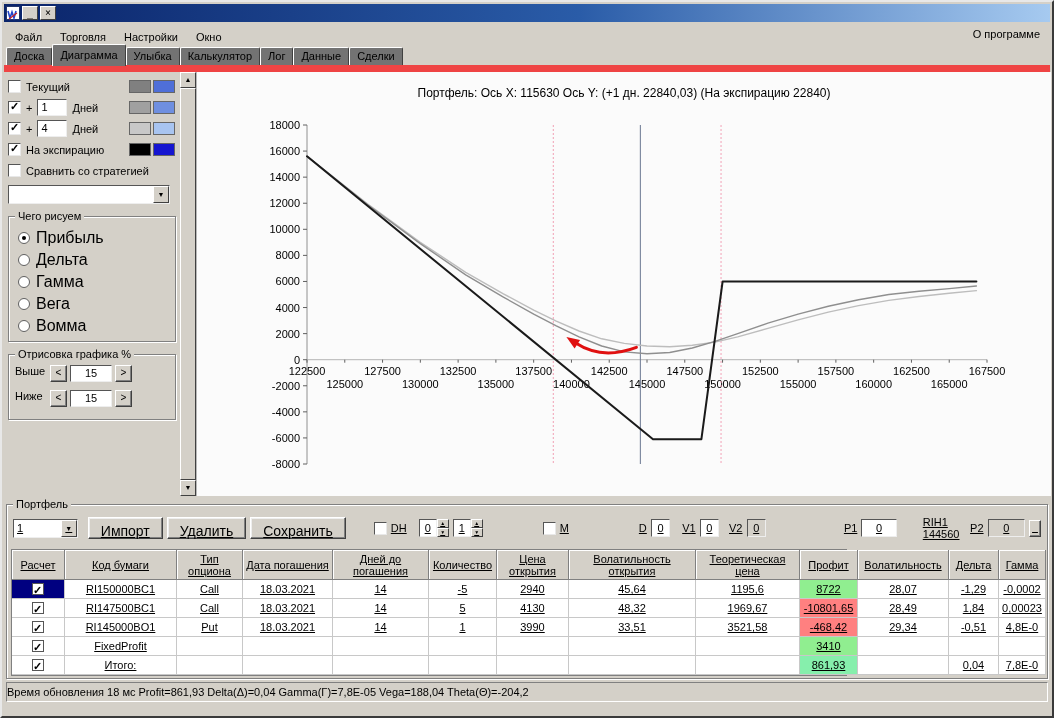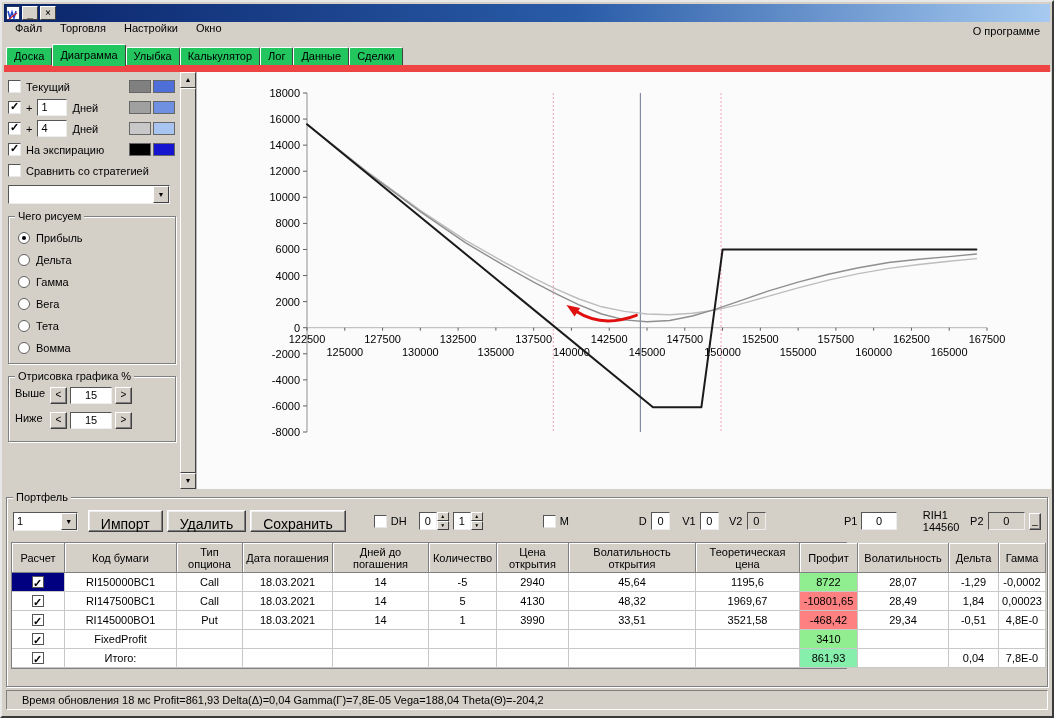--- a/index.html
+++ b/index.html
@@ -4,75 +4,75 @@
 <style>
   *{box-sizing:border-box;margin:0;padding:0;}
   body{width:1054px;height:718px;font-family:"Liberation Sans",sans-serif;background:#808080;}
   .window{width:1054px;height:718px;background:#d4d0c8;border:2px solid;border-color:#e8e8e8 #3a3a3a #3a3a3a #e8e8e8;display:flex;flex-direction:column;padding:2px;}
   
   .titlebar{flex:0 0 18px;background:linear-gradient(90deg,#0a246a,#2a5ca8 55%,#a6caf0);display:flex;align-items:center;padding:0 2px;color:#fff;}
   .app-icon{width:14px;height:14px;background:#fff;border:1px solid #24366a;display:inline-block;}
   .title-text{font-size:11px;font-weight:bold;margin-left:4px;flex:1;white-space:nowrap;}
   .tb-btn{width:16px;height:14px;background:#d4d0c8;border:1px solid;border-color:#fff #404040 #404040 #fff;font-size:10px;line-height:11px;text-align:center;color:#000;margin-left:2px;font-family:"DejaVu Sans Mono",monospace;}
   
-  .menubar{flex:0 0 21px;display:flex;align-items:flex-start;font-size:11px;padding-left:2px;}
+  .menubar{flex:0 0 21px;display:flex;align-items:flex-end;font-size:11px;padding-left:2px;}
   .menu-item{padding:3px 9px;}
   .menu-right{margin-left:auto;padding-right:10px;}
   
   .tabbar{flex:0 0 22px;display:flex;align-items:flex-end;padding-left:2px;position:relative;z-index:2;}
-  .tab{font-size:11px;padding:2px 7px;background:#22c55e;border:1px solid #404040;border-bottom:none;border-top-color:#fff;border-left-color:#fff;border-radius:2px 2px 0 0;height:18px;white-space:nowrap;}
+  .tab{font-size:11px;padding:2px 7px;background:#737373;border:1px solid #404040;border-bottom:none;border-top-color:#fff;border-left-color:#fff;border-radius:2px 2px 0 0;height:18px;white-space:nowrap;}
   .tab.active{height:22px;padding-top:4px;position:relative;z-index:3;margin-bottom:-1px;}
   
   .main{flex:0 0 424px;display:flex;border-top:7px solid #ef4444;}
   .left-panel{width:192px;display:flex;}
   .lp-content{width:176px;padding-top:4px;}
   .lp-row{display:flex;align-items:center;height:21px;gap:5px;padding-left:4px;font-size:11px;white-space:nowrap;}
   .cb{width:13px;height:13px;background:#fff;border:1px solid;border-color:#555 #e8e8e8 #e8e8e8 #555;position:relative;flex:0 0 13px;}
   .cb.checked::after{content:"\2713";position:absolute;left:1px;top:-2px;font-size:11px;font-weight:bold;color:#000;}
   .swatch-pair{margin-left:auto;display:flex;gap:2px;margin-right:5px;}
   .swatch{width:22px;height:13px;border:1px solid #666;display:inline-block;}
   .num-input{width:30px;height:17px;background:#fff;border:1px solid;border-color:#555 #eee #eee #555;font-size:11px;padding:1px 3px;line-height:13px;}
   .combo{display:flex;width:162px;height:19px;border:1px solid;border-color:#555 #eee #eee #555;background:#fff;margin:4px 0 0 4px;}
   .combo-val{flex:1;font-size:11px;padding:2px 3px;}
   .combo-btn{width:16px;background:#d4d0c8;border:1px solid;border-color:#fff #404040 #404040 #fff;font-size:7px;text-align:center;line-height:15px;}
   .group{position:relative;border:1px solid #808080;box-shadow:inset 1px 1px 0 #fff,1px 1px 0 #fff;margin:12px 4px 0 4px;padding:10px 4px 4px;}
   .group-label{position:absolute;top:-7px;left:6px;background:#d4d0c8;padding:0 3px;font-size:11px;white-space:nowrap;}
-  .radio-row{display:flex;align-items:center;gap:6px;height:22px;padding-left:5px;font-size:11px;}
+  .radio-row{display:flex;align-items:center;gap:6px;height:22px;padding-left:5px;font-size:16px;}
   .radio{width:12px;height:12px;border-radius:50%;background:#fff;border:1px solid #606060;position:relative;flex:0 0 12px;}
   .radio.checked::after{content:"";position:absolute;left:3px;top:3px;width:4px;height:4px;border-radius:50%;background:#000;}
   .rg-row{display:flex;align-items:flex-start;gap:3px;height:25px;font-size:11px;padding-left:2px;}
   .rg-label{width:32px;}
   .sm-btn{width:17px;height:17px;background:#d4d0c8;border:1px solid;border-color:#fff #404040 #404040 #fff;box-shadow:inset -1px -1px 0 #808080;font-size:10px;text-align:center;line-height:14px;}
   .rg-val{width:42px;height:17px;background:#fff;border:1px solid;border-color:#555 #eee #eee #555;text-align:center;font-size:11px;line-height:15px;}
   .vscroll{width:16px;display:flex;flex-direction:column;}
   .vs-btn{flex:0 0 16px;background:#d4d0c8;border:1px solid;border-color:#fff #404040 #404040 #fff;font-size:7px;text-align:center;line-height:14px;}
   .vs-thumb{flex:1;background:#d4d0c8;border:1px solid;border-color:#fff #404040 #404040 #fff;}
   
   .chart-area{flex:1;background:#fbfbfb;border-left:1px solid #b8b8b8;}
   .chart-title{font-size:12px;text-align:center;padding-top:14px;height:32px;color:#000;white-space:nowrap;}
   #chart-svg{display:block;}
   
-  .pgroup{flex:1 1 auto;position:relative;border:1px solid #808080;box-shadow:inset 1px 1px 0 #fff,1px 1px 0 #fff;margin:8px 2px 0 2px;padding:10px 4px 2px;}
+  .pgroup{flex:1 1 auto;position:relative;border:1px solid #808080;box-shadow:inset 1px 1px 0 #fff,1px 1px 0 #fff;margin:8px 2px 0 2px;padding:10px 4px 2px;text-decoration:underline;}
   .pcontrols{display:flex;align-items:center;gap:4px;height:26px;font-size:11px;padding-left:2px;}
   .pbtn{height:22px;padding:4px 12px;background:#d4d0c8;border:1px solid;border-color:#fff #404040 #404040 #fff;box-shadow:inset -1px -1px 0 #808080,inset 1px 1px 0 #eee;font-size:14px;line-height:19px;}
   .field{height:18px;background:#fff;border:1px solid;border-color:#555 #eee #eee #555;font-size:11px;text-align:center;line-height:16px;}
   .field.disabled{background:#d4d0c8;}
   .spin{display:flex;height:18px;}
   .spin-val{width:18px;background:#fff;border:1px solid;border-color:#555 #eee #eee #555;text-align:center;font-size:11px;line-height:16px;}
   .spin-btns{display:flex;flex-direction:column;width:12px;}
   .spin-b{flex:1;background:#d4d0c8;border:1px solid;border-color:#fff #404040 #404040 #fff;font-size:5px;line-height:7px;text-align:center;overflow:hidden;}
   .ptable{display:grid;margin-top:8px;background:#fff;border:1px solid #808080;width:836px;}
   .th{background:#d4d0c8;border-right:1px solid #808080;border-bottom:1px solid #808080;box-shadow:inset 1px 1px 0 #fff;font-size:11px;text-align:center;padding:1px;display:flex;align-items:center;justify-content:center;height:30px;line-height:12px;}
   .td{font-size:11px;height:19px;line-height:18px;text-align:center;border-right:1px solid #c8c8c8;border-bottom:1px solid #c8c8c8;background:#fff;overflow:hidden;white-space:nowrap;}
   .cb-cell{display:flex;align-items:center;justify-content:center;}
   .cb-cell.sel{background:#000080;}
   .tcb{width:12px;height:12px;background:#fff;border:1px solid #555;position:relative;display:inline-block;}
   .tcb.checked::after{content:"\2713";position:absolute;left:0;top:-3px;font-size:11px;font-weight:bold;color:#000;}
   
-  .statusbar{margin:3px 2px 4px;flex:0 0 20px;border:1px solid;border-color:#808080 #fff #fff #808080;font-size:11px;display:flex;align-items:center;padding:0 15px;white-space:nowrap;}
+  .statusbar{margin:3px 2px 12px;flex:0 0 20px;border:1px solid;border-color:#808080 #fff #fff #808080;font-size:11px;display:flex;align-items:center;padding:0 0;white-space:nowrap;}
 </style>
 </head>
 <body>
 
 <div class="window">
 
   <div class="titlebar">
     <span class="app-icon">
       <svg width="12" height="12" viewBox="0 0 12 12">
           <polyline points="1,2 3,9 5,3 7,9 9,2" fill="none" stroke="#2244cc" stroke-width="1.6"></polyline>
@@ -166,24 +166,20 @@
               <div class="radio-row">
                 <span class="radio"></span>
                 <span>Гамма</span>
               </div>
               <div class="radio-row">
                 <span class="radio"></span>
                 <span>Вега</span>
               </div>
               <div class="radio-row">
                 <span class="radio"></span>
-                <span>Тета</span>
-              </div>
-              <div class="radio-row">
-                <span class="radio"></span>
                 <span>Вомма</span>
               </div>
             </div>
         </div>
 
         <div class="group">
           <span class="group-label">Отрисовка графика %</span>
           <div class="rg-row">
             <span class="rg-label">Выше</span>
             <span class="sm-btn">&lt;</span>
@@ -200,20 +196,21 @@
 
       </div>
       <div class="vscroll">
         <span class="vs-btn">▲</span>
         <span class="vs-thumb"></span>
         <span class="vs-btn">▼</span>
       </div>
     </div>
 
     <div class="chart-area">
+      <div class="chart-title">Портфель:  Ось X:  115630  Ось Y:   (+1 дн.  22840,03)   (На экспирацию  22840)</div>
       <svg id="chart-svg" width="854" height="392" viewBox="0 0 854 392">
           <line x1="110" y1="21" x2="110" y2="360" stroke="#909090" stroke-width="1"></line>
           <line x1="110" y1="255.69230769230768" x2="790" y2="255.69230769230768" stroke="#b4b4b4" stroke-width="1"></line>
           <line x1="106" y1="21" x2="110" y2="21" stroke="#606060" stroke-width="1"></line>
           <text x="103" y="25" text-anchor="end" font-size="11" fill="#000">18000</text>
           <line x1="106" y1="47.07692307692308" x2="110" y2="47.07692307692308" stroke="#606060" stroke-width="1"></line>
           <text x="103" y="51.07692307692308" text-anchor="end" font-size="11" fill="#000">16000</text>
           <line x1="106" y1="73.15384615384616" x2="110" y2="73.15384615384616" stroke="#606060" stroke-width="1"></line>
           <text x="103" y="77.15384615384616" text-anchor="end" font-size="11" fill="#000">14000</text>
           <line x1="106" y1="99.23076923076924" x2="110" y2="99.23076923076924" stroke="#606060" stroke-width="1"></line>

